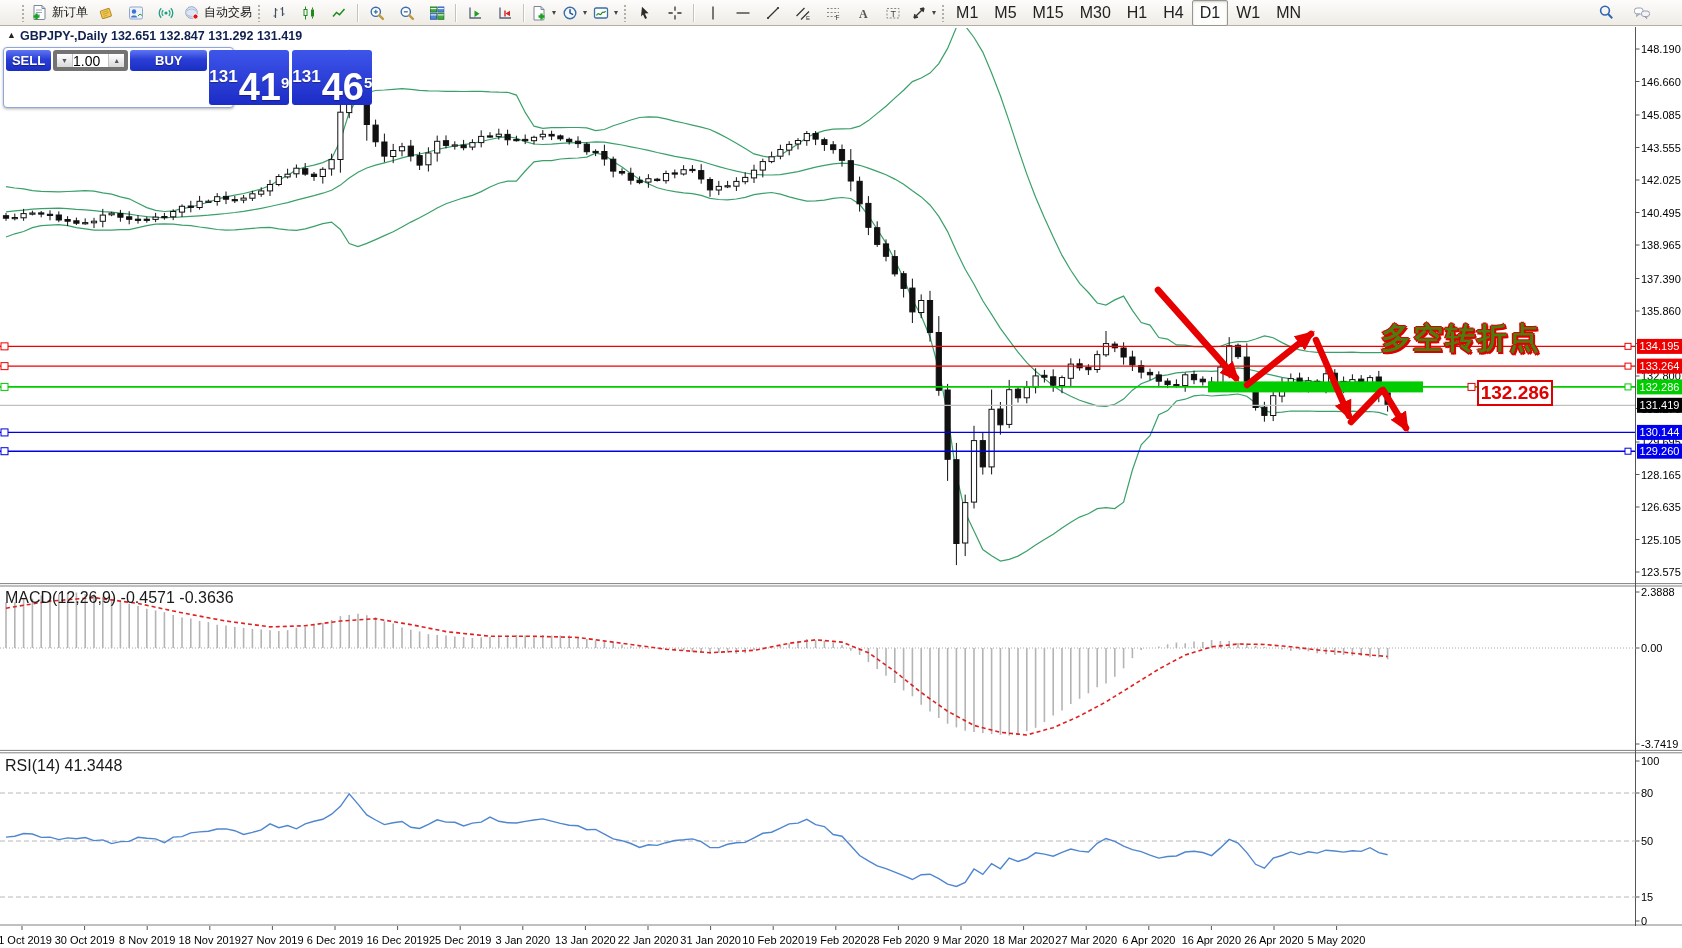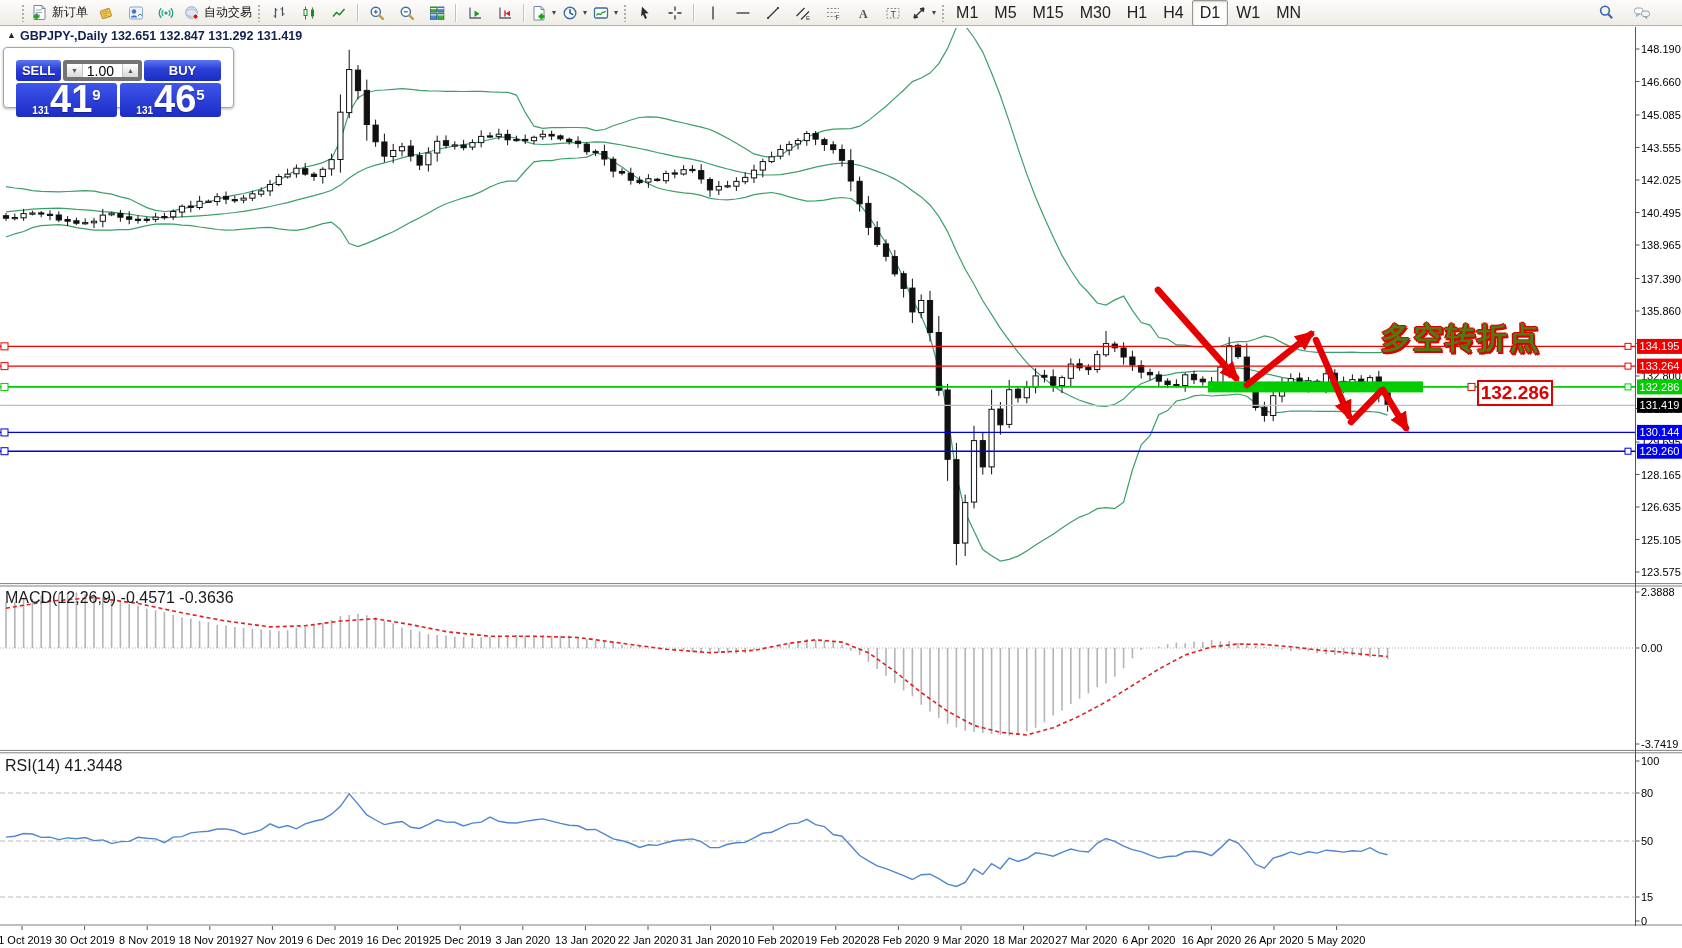--- a/index.html
+++ b/index.html
@@ -20,37 +20,37 @@
   .tf{font-size:16px;color:#222;padding:3px 7px;border:1px solid transparent;border-radius:2px;font-weight:400}
   .tf.active{background:#fdfdfc;border-color:#9b968c;box-shadow:inset 0 1px 2px #ccc}
   .toolbar-right{margin-left:auto;display:flex;align-items:center;gap:6px;padding-right:6px}
   
   .chart-title{position:absolute;top:29px;left:7px;z-index:10;font-size:12.5px;font-weight:700;
      color:#10204f;white-space:nowrap}
   .chart-title .arr{font-size:9px;color:#222;margin-right:4px;vertical-align:2px}
   
   .ock{position:absolute;left:3px;top:47px;width:231px;height:61px;z-index:20;background:#fff;
      border:1px solid #8fa6da;border-radius:4px;box-shadow:0 1px 3px rgba(0,0,0,.3);
-     padding:12px;box-sizing:border-box;display:flex;flex-direction:column;gap:2px}
+     padding:2px;box-sizing:border-box;display:flex;flex-direction:row;gap:2px}
   .ock-row1{display:flex;gap:2px;height:21px}
   .ock-row2{display:flex;gap:3px;flex:1}
   .ock-btn{background:linear-gradient(#5d76f2,#2a3ed6 45%,#1b2ec2);color:#fff;font-weight:700;
      font-size:13px;border-radius:3px;display:flex;align-items:center;justify-content:center;
      text-shadow:0 1px 1px rgba(0,0,0,.4)}
   .ock-sell{width:45px}.ock-buy{width:77px}
   .vol{flex:1;display:flex;border:4px solid #737373;border-radius:3px;overflow:hidden;background:#fff}
   .vol-btn{width:15px;background:linear-gradient(#ffffff,#d9d9d9);display:flex;align-items:center;
      justify-content:center;font-size:7px;color:#556}
   .vol-btn.dn{border-right:1px solid #c4c4c4}.vol-btn.up{border-left:1px solid #c4c4c4}
   .vol-val{flex:1;display:flex;align-items:center;justify-content:flex-end;padding-right:8px;
      font-size:14px;color:#000}
   .ock-price{background:linear-gradient(#3e55ea,#1c2cc6);border-radius:3px;color:#fff;flex:1;
      display:flex;align-items:flex-end;justify-content:center;padding-bottom:1px;
      text-shadow:0 1px 1px rgba(0,0,0,.35)}
-  .ock-price .sm{font-size:10px;font-weight:700;margin:0 1px 0 0}
+  .ock-price .sm{font-size:17px;font-weight:700;margin:0 1px 17px 0}
   .ock-price .bg{font-size:38px;font-weight:700;line-height:.88}
   .ock-price .sp{font-size:15px;font-weight:700;margin-bottom:13px}
   
   .pane-label{position:absolute;z-index:10;font-size:16px;color:#1a1a1a;white-space:nowrap}
   .anno-text{position:absolute;left:1381px;top:318px;z-index:12;font-size:30px;font-weight:700;
      letter-spacing:2px;color:#4d7c0f;white-space:nowrap;
      text-shadow:1.5px 0 #d00,-1.5px 0 #d00,0 1.5px #d00,0 -1.5px #d00,2px 2px #d00}
   .pricebox{position:absolute;left:1477px;top:380px;width:76px;height:26px;z-index:12;
      border:2px solid #e00000;background:#fff;color:#e00000;font-size:19px;font-weight:700;
      display:flex;align-items:center;justify-content:center;box-sizing:border-box}

